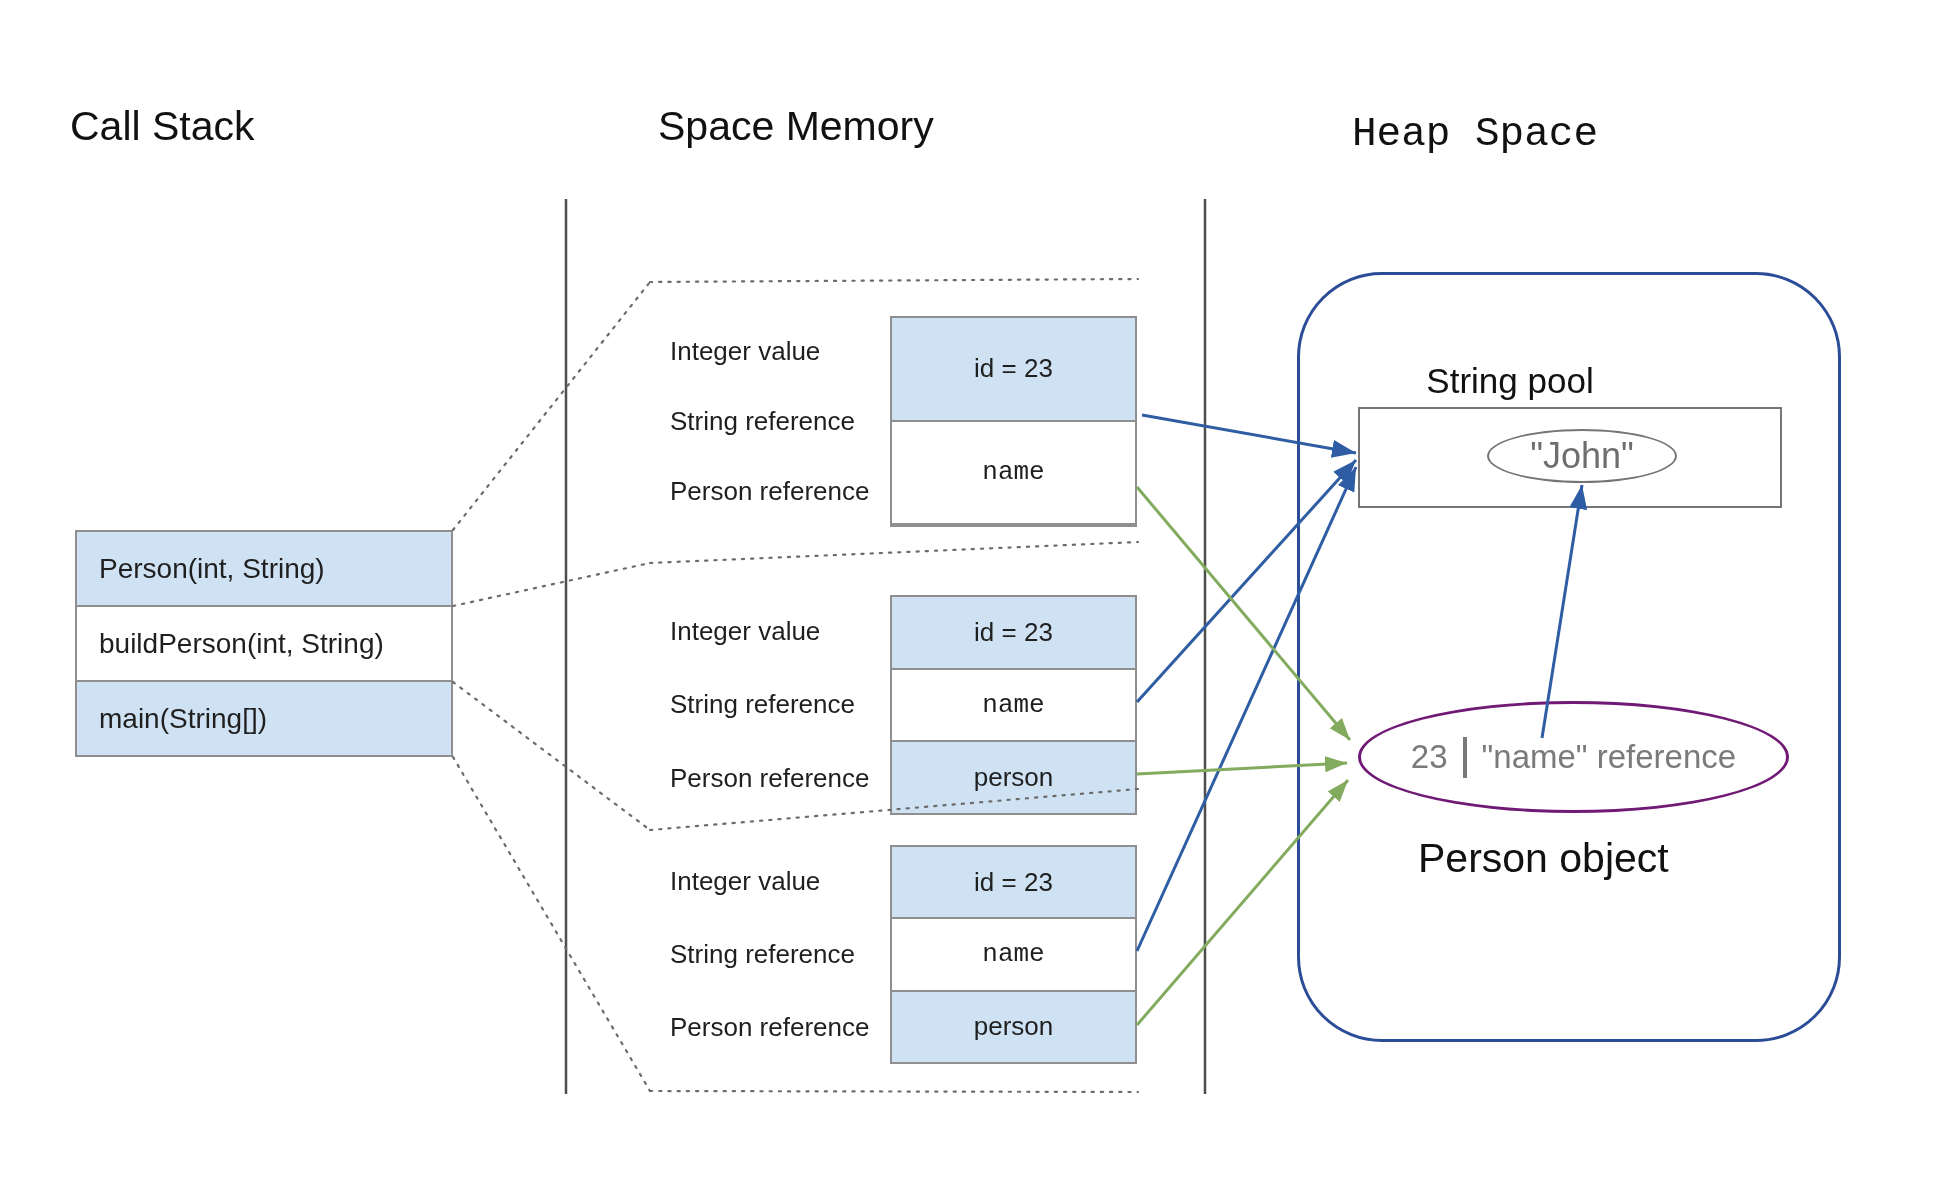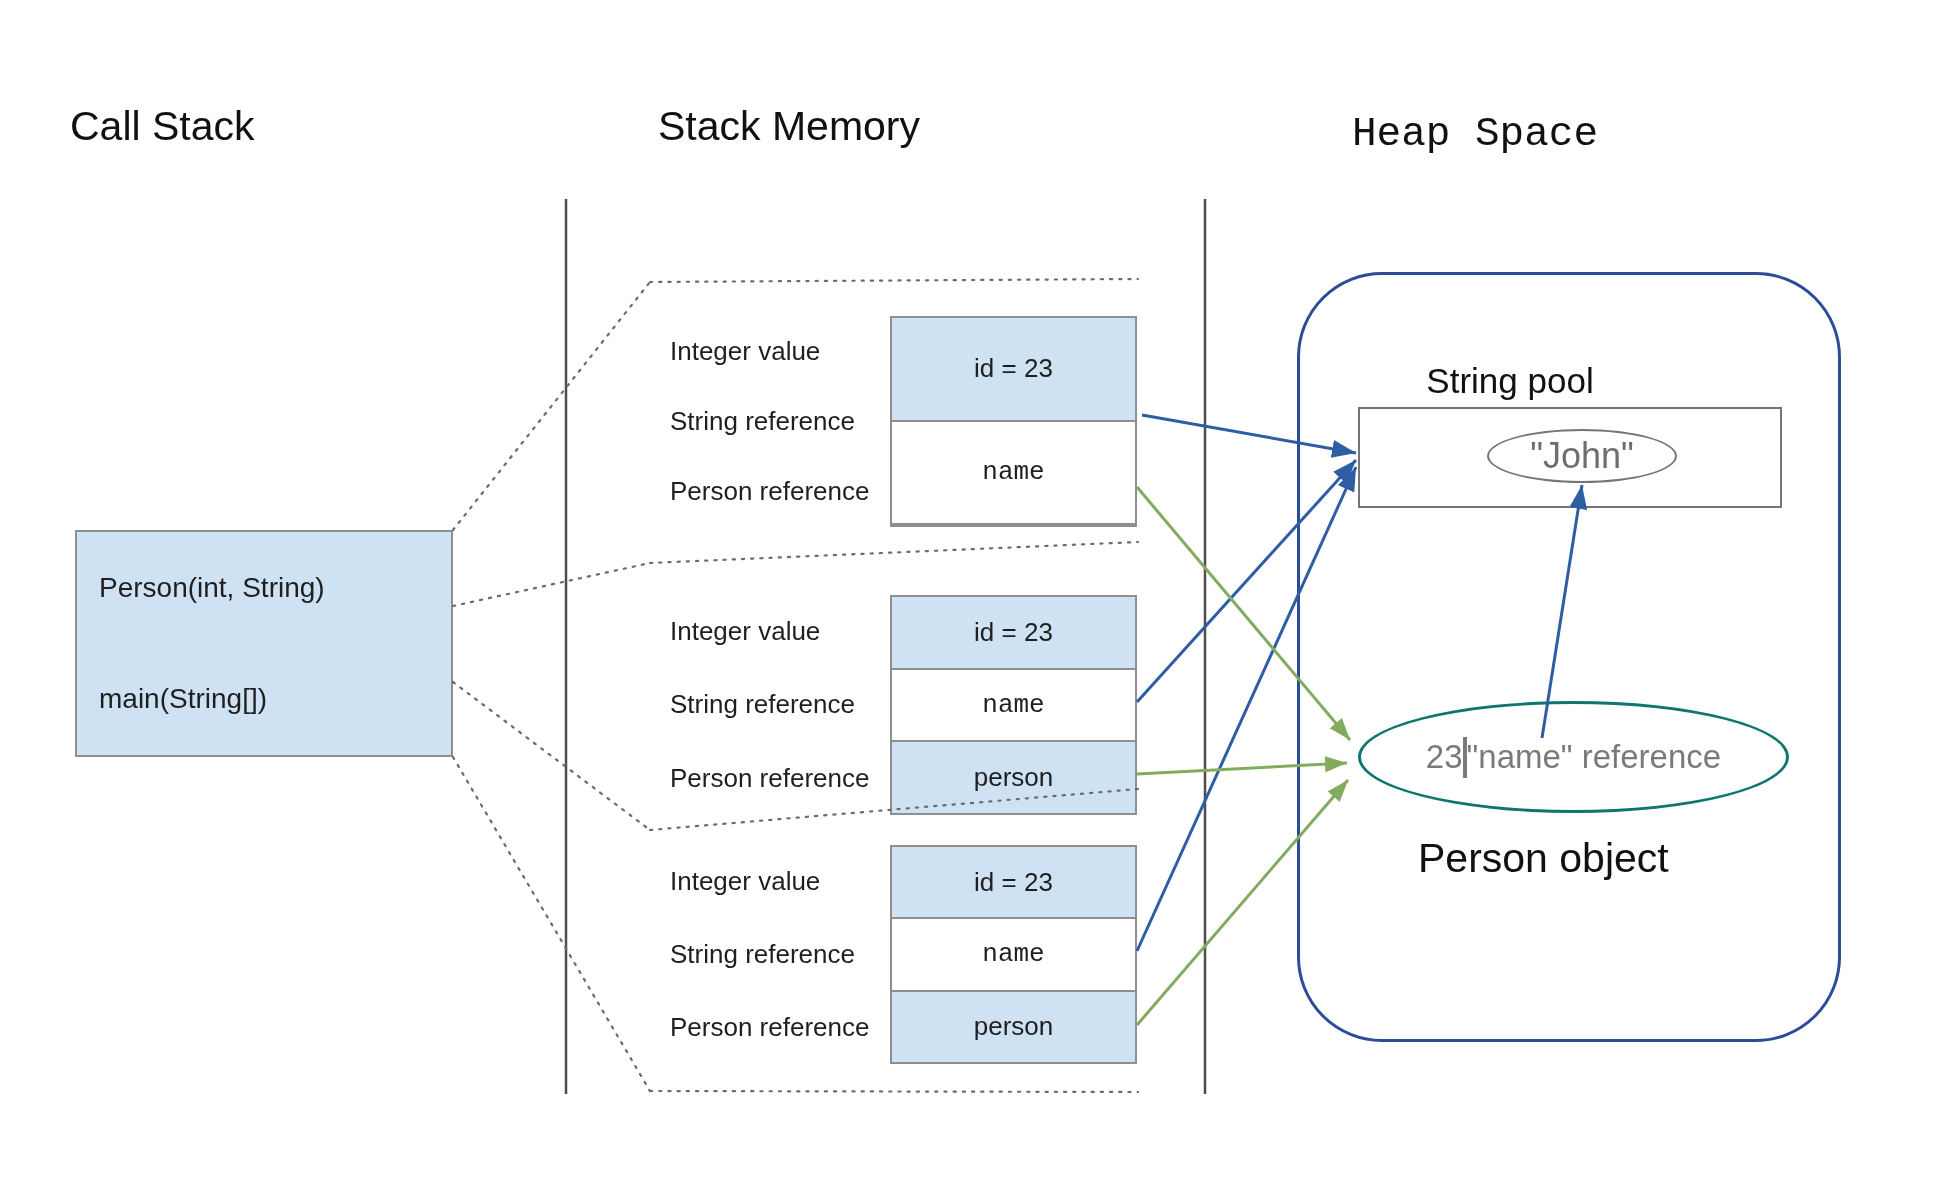--- a/index.html
+++ b/index.html
@@ -39,40 +39,41 @@
     border:2px solid #757575; box-sizing:border-box; background:#fff;
   }
   .john-ellipse{
     position:absolute; left:1487px; top:400px; width:190px; height:54px;
     border:2px solid #757575; border-radius:50%; box-sizing:border-box;
     display:flex; align-items:center; justify-content:center;
     font-size:36px; color:#6e6e6e; background:#fff;
   }
   .person-ellipse{
     position:absolute; left:1358px; top:672px; width:431px; height:112px;
-    border:3px solid #0f766e; border-radius:50%; box-sizing:border-box;
-    display:flex; align-items:center; justify-content:center; 
+    border:3px solid #701a75; border-radius:50%; box-sizing:border-box;
+    display:flex; align-items:center; justify-content:center; gap:15px;
     font-size:33px; color:#7a7a7a; background:#fff;
   }
   .sep-bar{width:4px; height:41px; background:#7a7a7a;}
   .person-object-label{position:absolute; left:1418px; top:806px; width:300px; text-align:left; font-size:41px; color:#111;}
 
   svg.overlay{position:absolute; left:0; top:0; width:1938px; height:1190px; pointer-events:none;}
 </style>
 </head>
 <body>
 
 <div id="canvas">
 
   <div class="hdr" style="left:70px; top:74px;">Call Stack</div>
-  <div class="hdr" style="left:658px; top:74px;">Stack Memory</div>
+  <div class="hdr" style="left:658px; top:74px;">Space Memory</div>
   <div class="hdr" style="left:1352px; top:82px;font-family:Liberation Mono, monospace;">Heap Space</div>
 
   <div class="cs-table">
     <div class="cs-row alt">Person(int, String)</div>
+    <div class="cs-row mid">buildPerson(int, String)</div>
     <div class="cs-row alt">main(String[])</div>
   </div>
 
   <div class="frame-label" style="top:306px;">Integer value</div>
   <div class="frame-label" style="top:376px;">String reference</div>
   <div class="frame-label" style="top:446px;">Person reference</div>
   <div class="sm-table" style="top:287px; height:211px;">
     <div class="sm-cell fill">id = 23</div>
     <div class="sm-cell white">name</div>
   </div>

